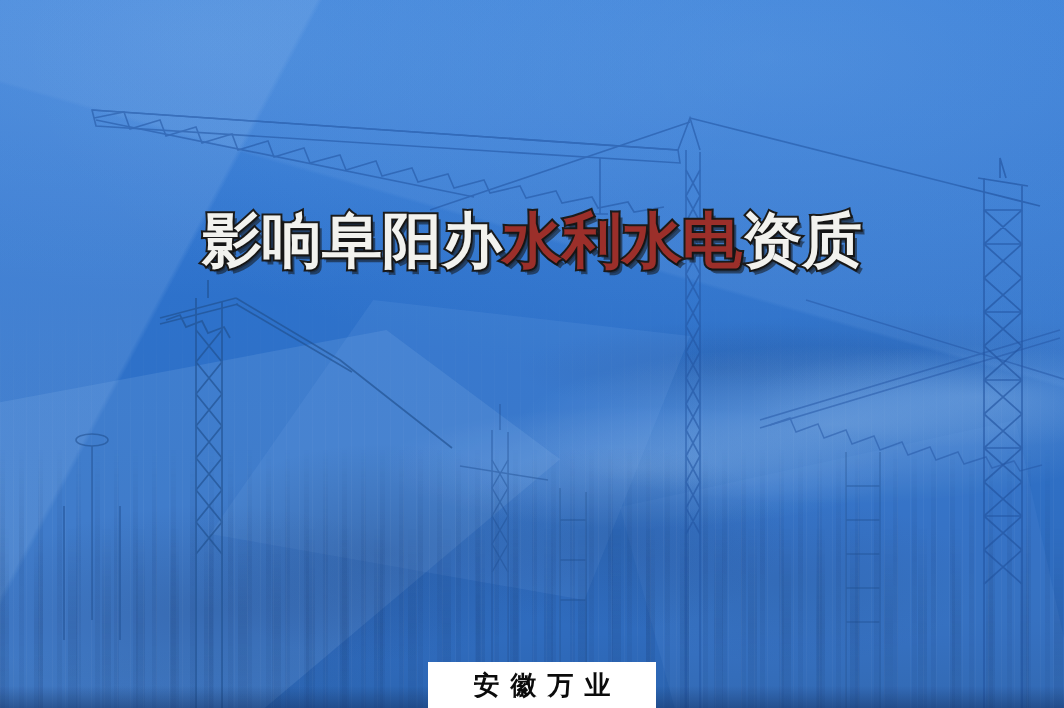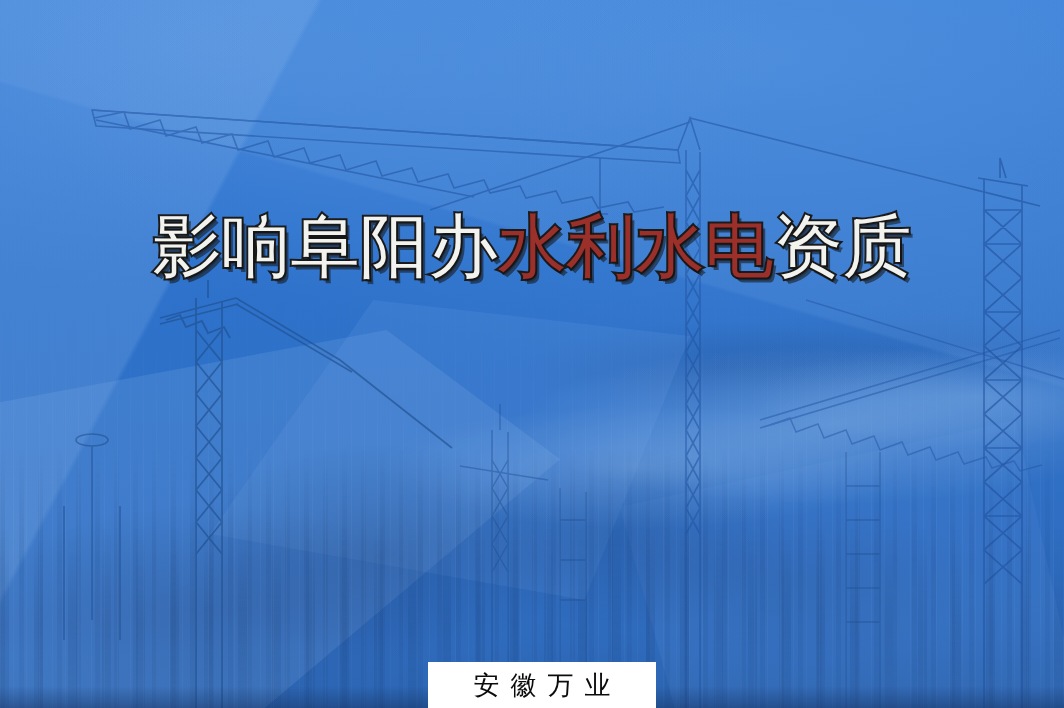--- a/index.html
+++ b/index.html
@@ -104,22 +104,22 @@
 
   
   .title-block{
     position:absolute; left:0; right:0; top:198px;
     text-align:center;
   }
   .title-line{
     display:block;
     white-space:nowrap;
     font-family:"DejaVu Sans","Liberation Sans",sans-serif;
-    font-weight:normal;
-    font-size:69px;
+    font-weight:bold;
+    font-size:60px;
     line-height:1.42;
     color:#F2F2EE;
     letter-spacing:0px;
     -webkit-text-stroke:4px #1b1b1b;
     paint-order:stroke fill;
     text-shadow:
        4px 5px 0 rgba(20,20,20,.55),
        2px 3px 0 rgba(20,20,20,.35);
   }
   .title-line .seg{ display:inline; }
@@ -128,21 +128,21 @@
   
   .badge{
     position:absolute;
     left:428px; top:662px;
     width:228px; height:46px;
     background:#FFFFFF;
     display:flex; align-items:center; justify-content:center;
   }
   .badge-text{
     font-family:"DejaVu Sans","Liberation Sans",sans-serif;
-    font-weight:normal;
+    font-weight:bold;
     font-size:26px;
     color:#0B0B0B;
     letter-spacing:11px;
     text-indent:11px;
     line-height:1;
     text-align:center;
   }
 </style>
 </head>
 <body>

